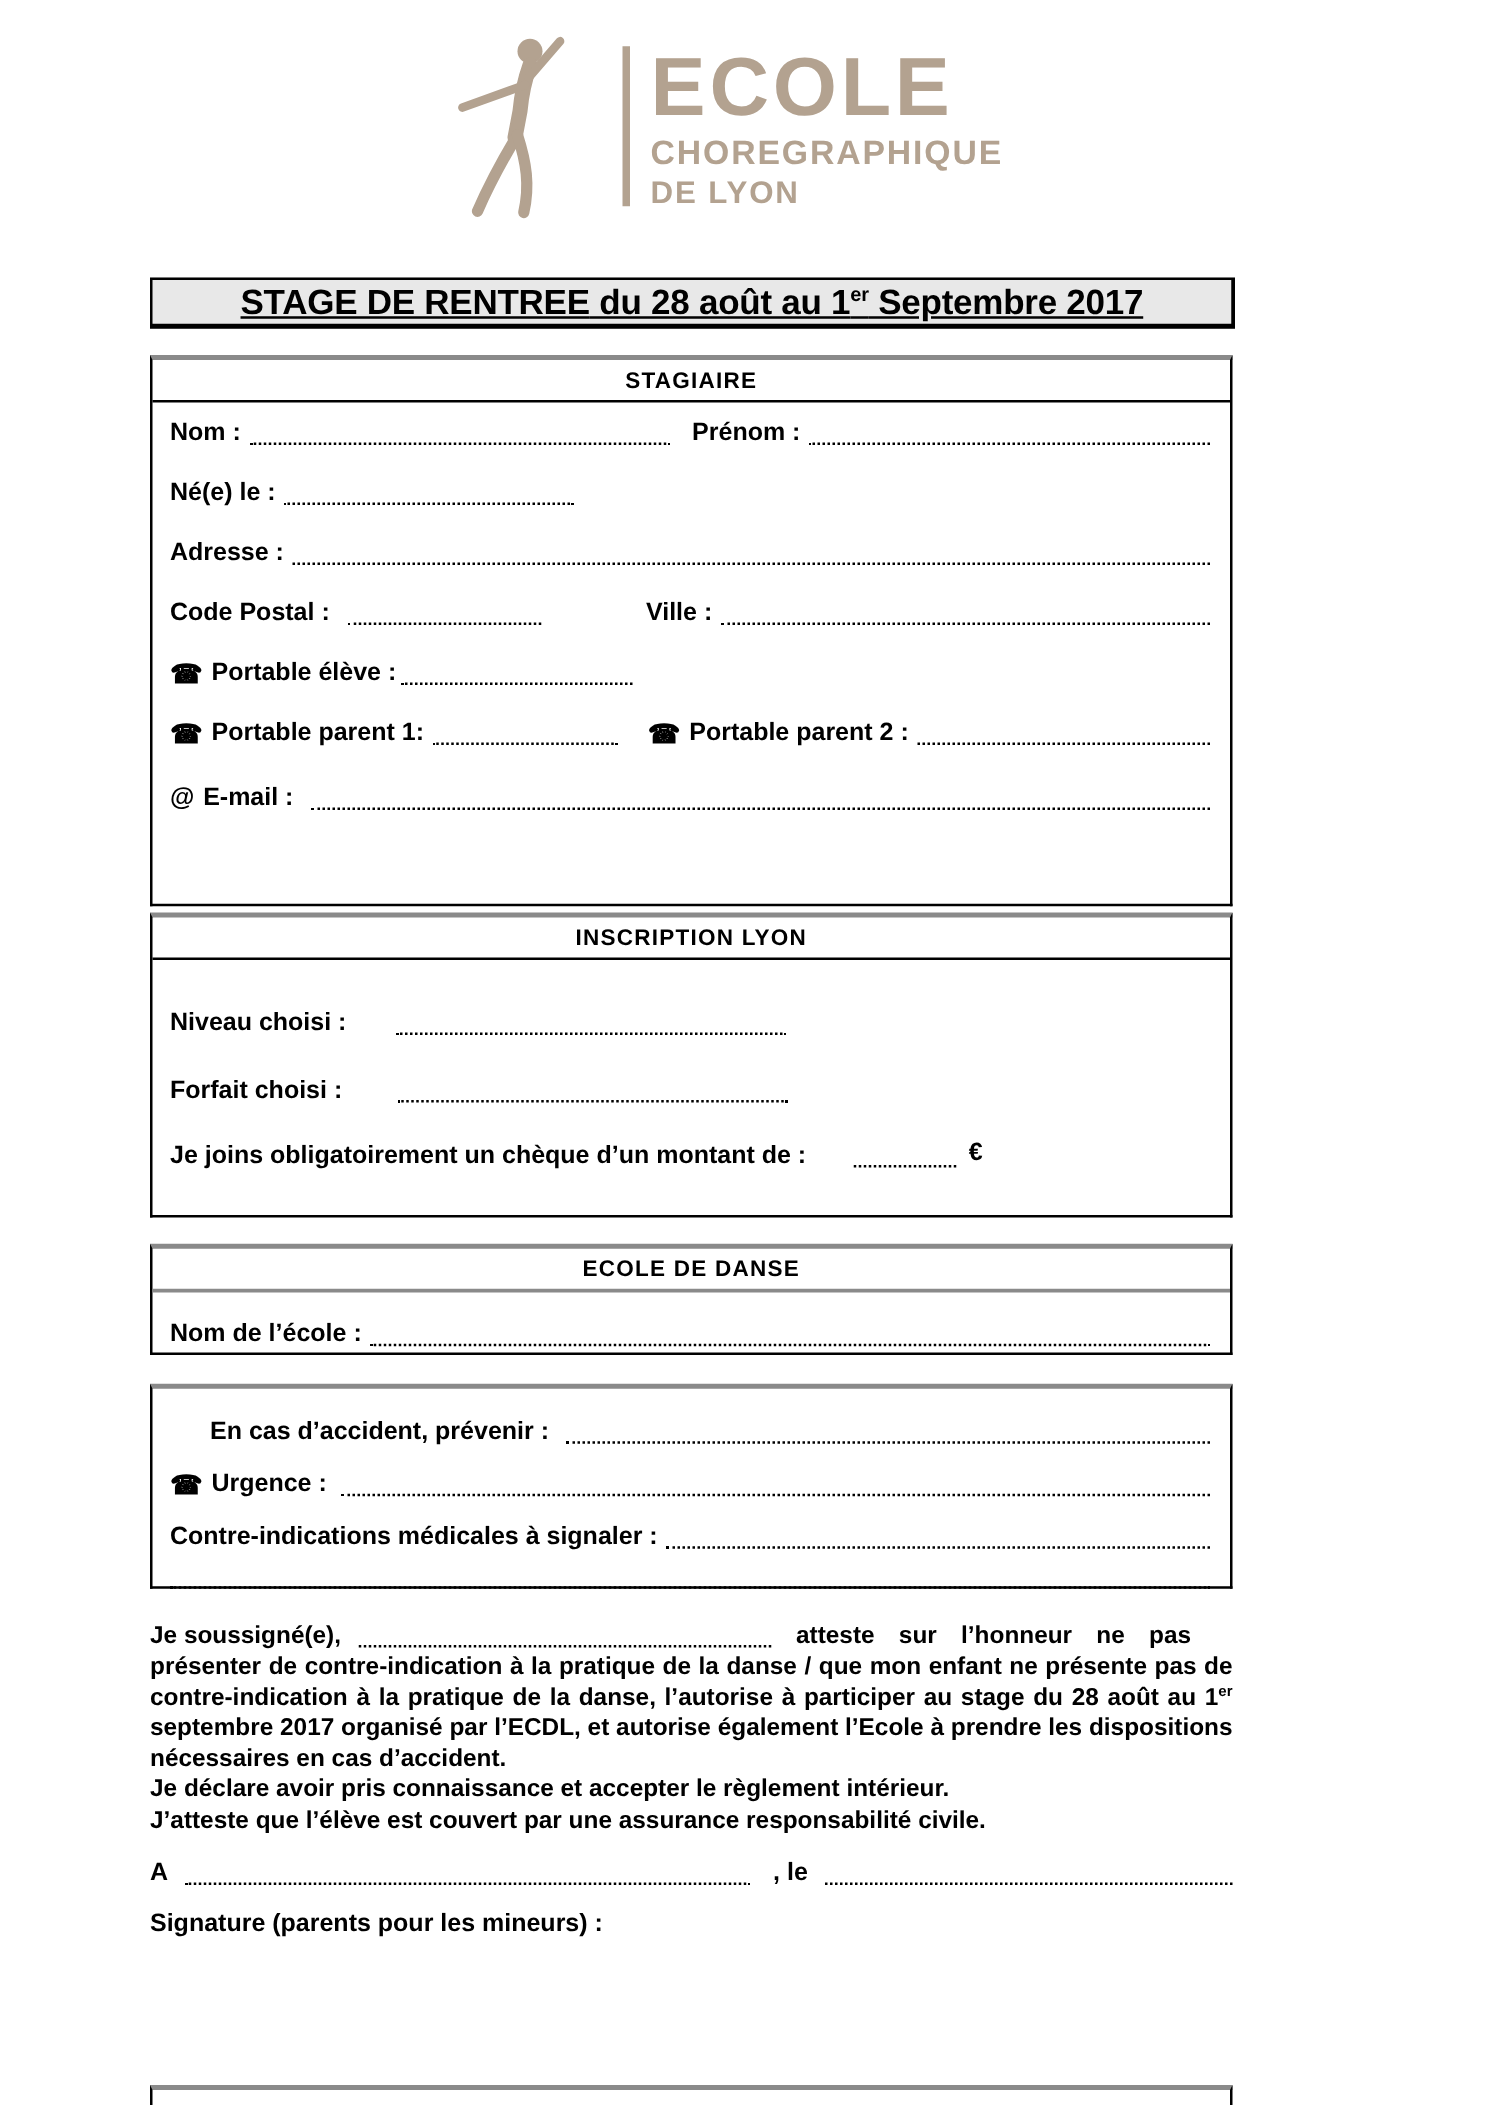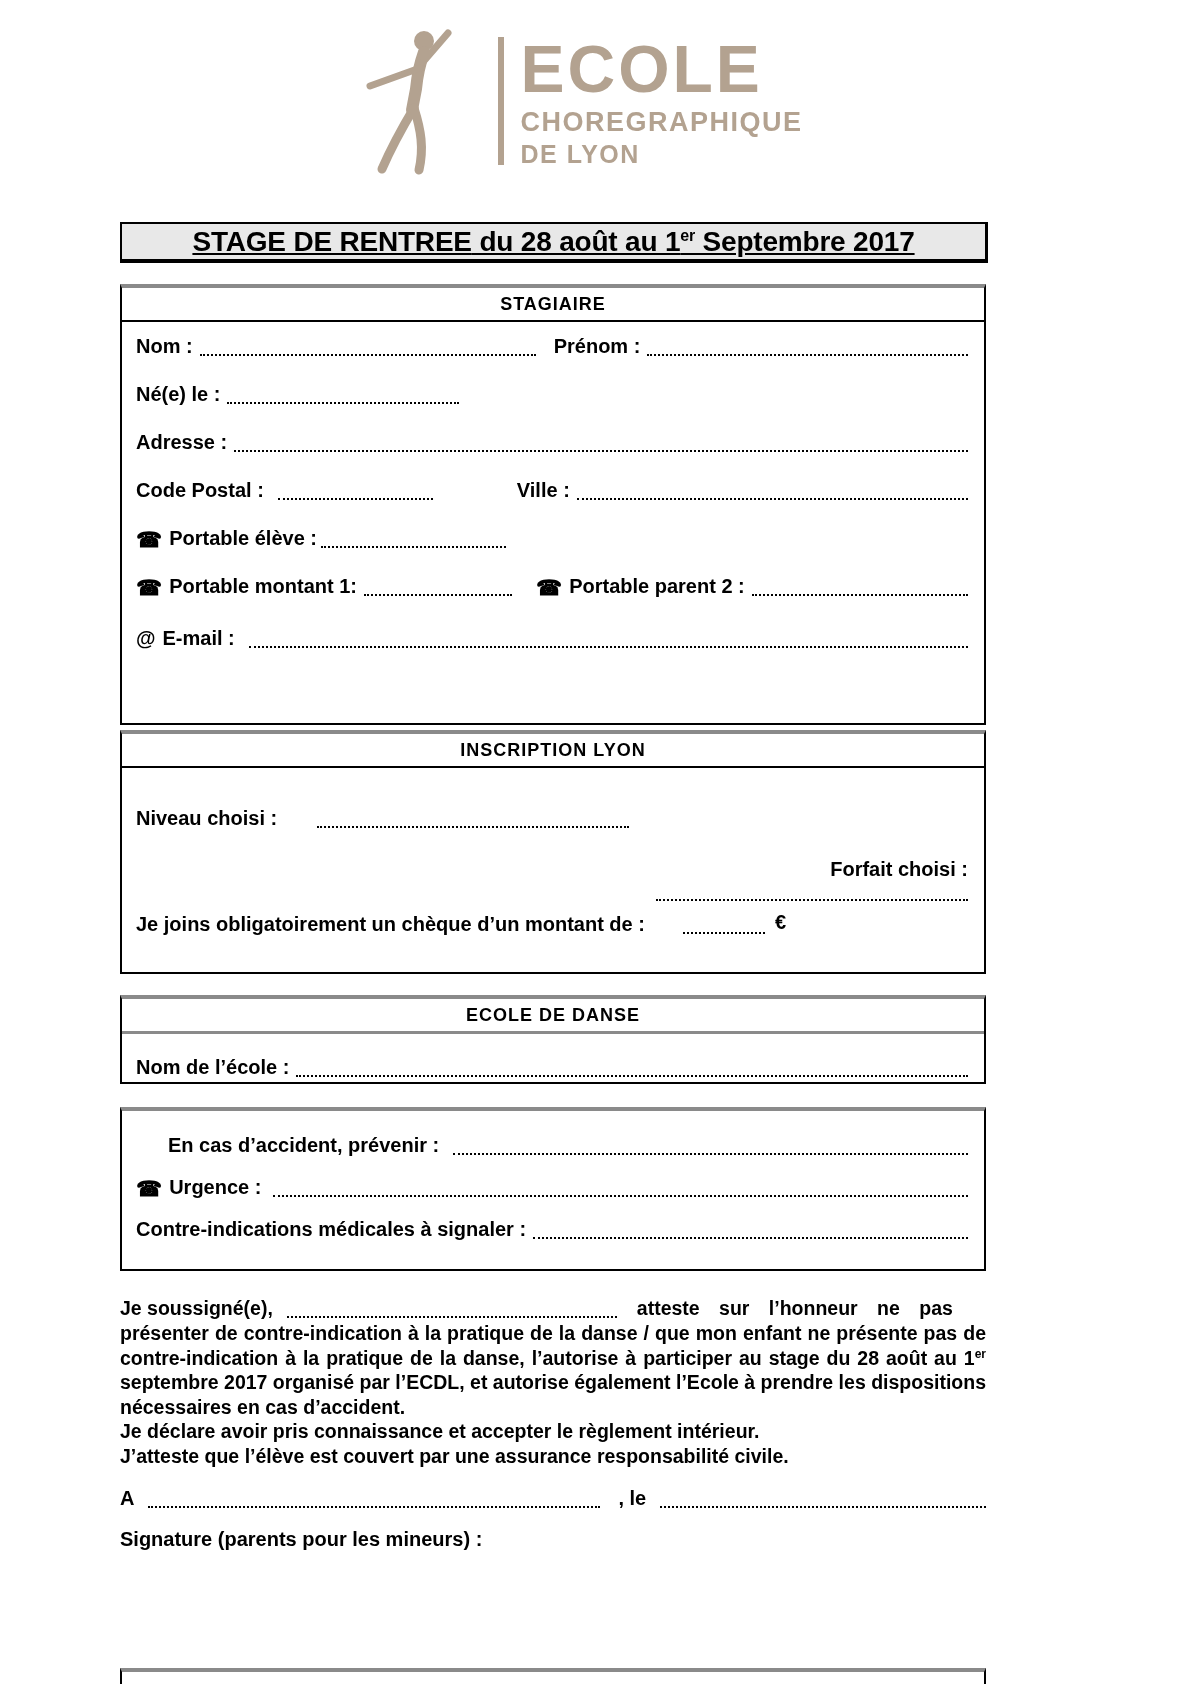--- a/index.html
+++ b/index.html
@@ -147,21 +147,21 @@
     </div>
 
     <div class="row" style="top:236px;">
       <span class="phone">☎</span>
       <span class="lbl">Portable élève :</span>
       <span class="dots" style="width:185px;margin-left:4px;"></span>
     </div>
 
     <div class="row" style="top:284px;">
       <span class="phone">☎</span>
-      <span class="lbl">Portable montant 1:</span>
+      <span class="lbl">Portable parent 1:</span>
       <span class="dots" style="width:148px;"></span>
       <span class="phone" style="margin-left:24px;">☎</span>
       <span class="lbl">Portable parent 2 :</span>
       <span class="dots grow"></span>
     </div>
 
     <div class="row" style="top:336px;">
       <span class="at">@</span>
       <span class="lbl">E-mail :</span>
       <span class="dots grow" style="margin-left:14px;"></span>
@@ -169,21 +169,21 @@
   </div>
 
   <div class="box" style="top:730px;height:244px;">
     <div class="section-header">INSCRIPTION LYON</div>
 
     <div class="row" style="top:70px;">
       <span class="lbl">Niveau choisi :</span>
       <span class="dots" style="width:312px;margin-left:40px;"></span>
     </div>
 
-    <div class="row" style="top:124px;flex-direction:column;">
+    <div class="row" style="top:124px;">
       <span class="lbl">Forfait choisi :</span>
       <span class="dots" style="width:312px;margin-left:44px;"></span>
     </div>
 
     <div class="row" style="top:176px;">
       <span class="lbl">Je joins obligatoirement un chèque d’un montant de :</span>
       <span class="dots" style="width:82px;margin-left:38px;"></span>
       <span class="euro">€</span>
     </div>
   </div>

